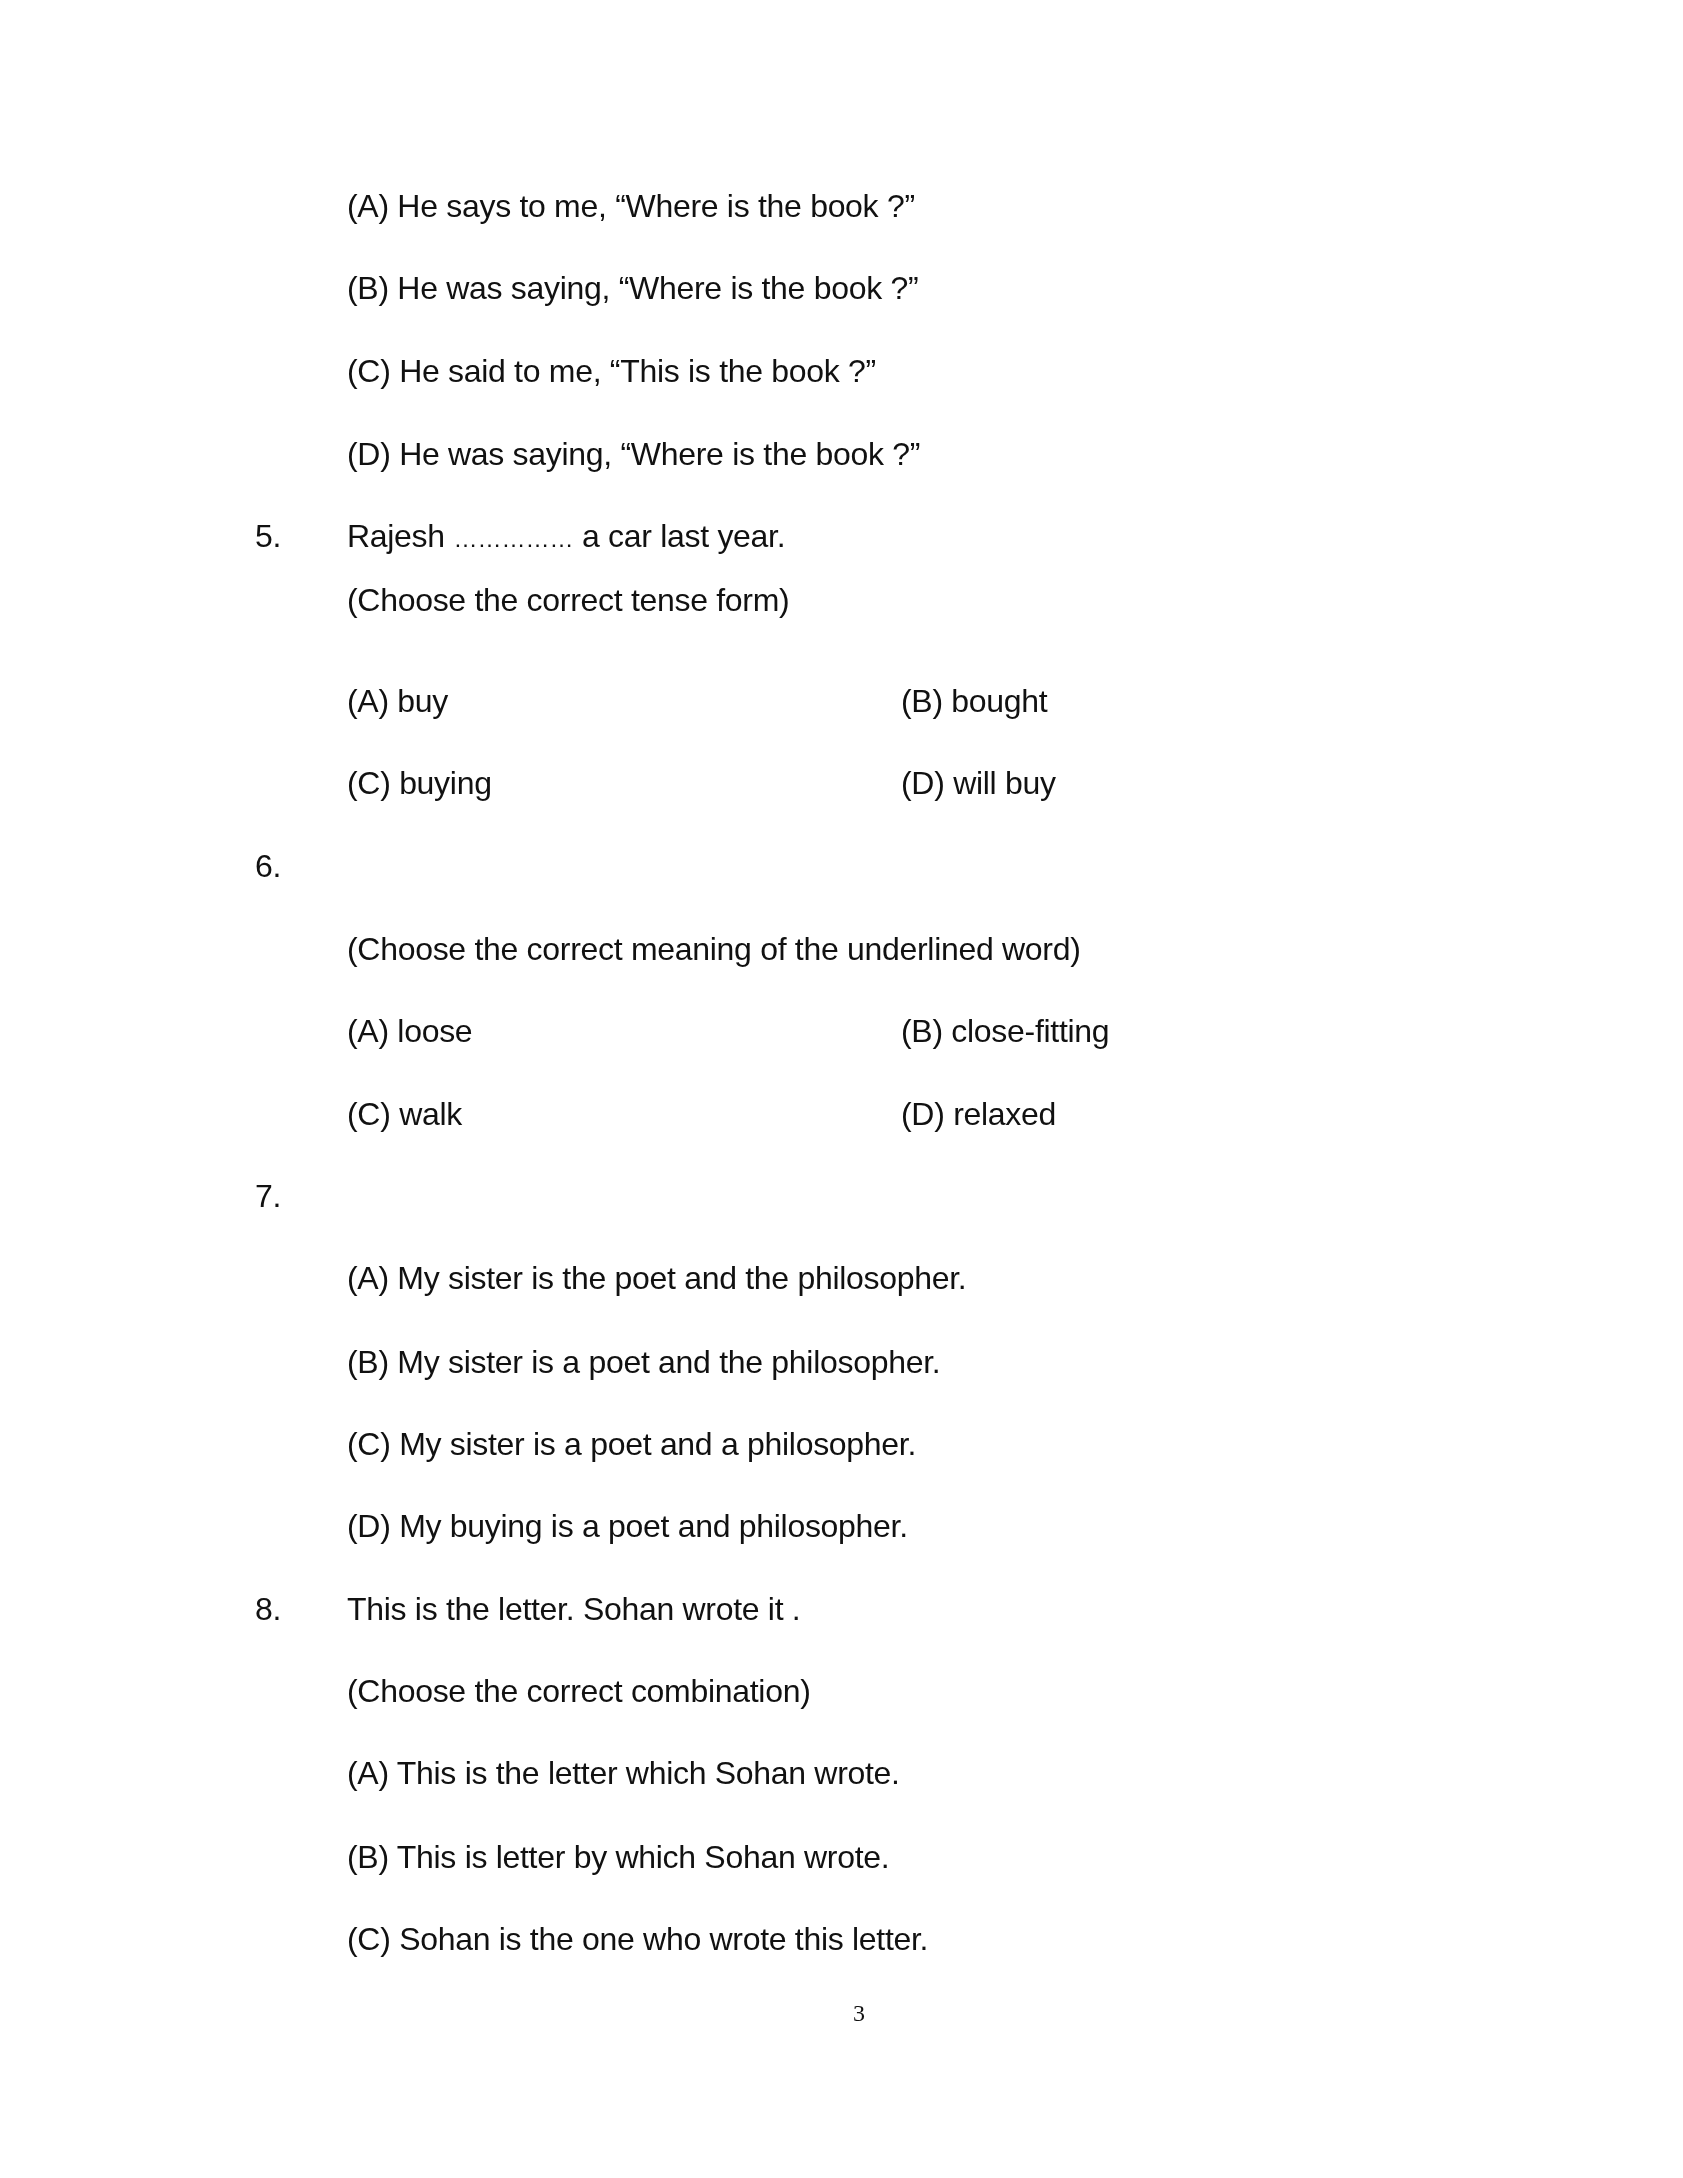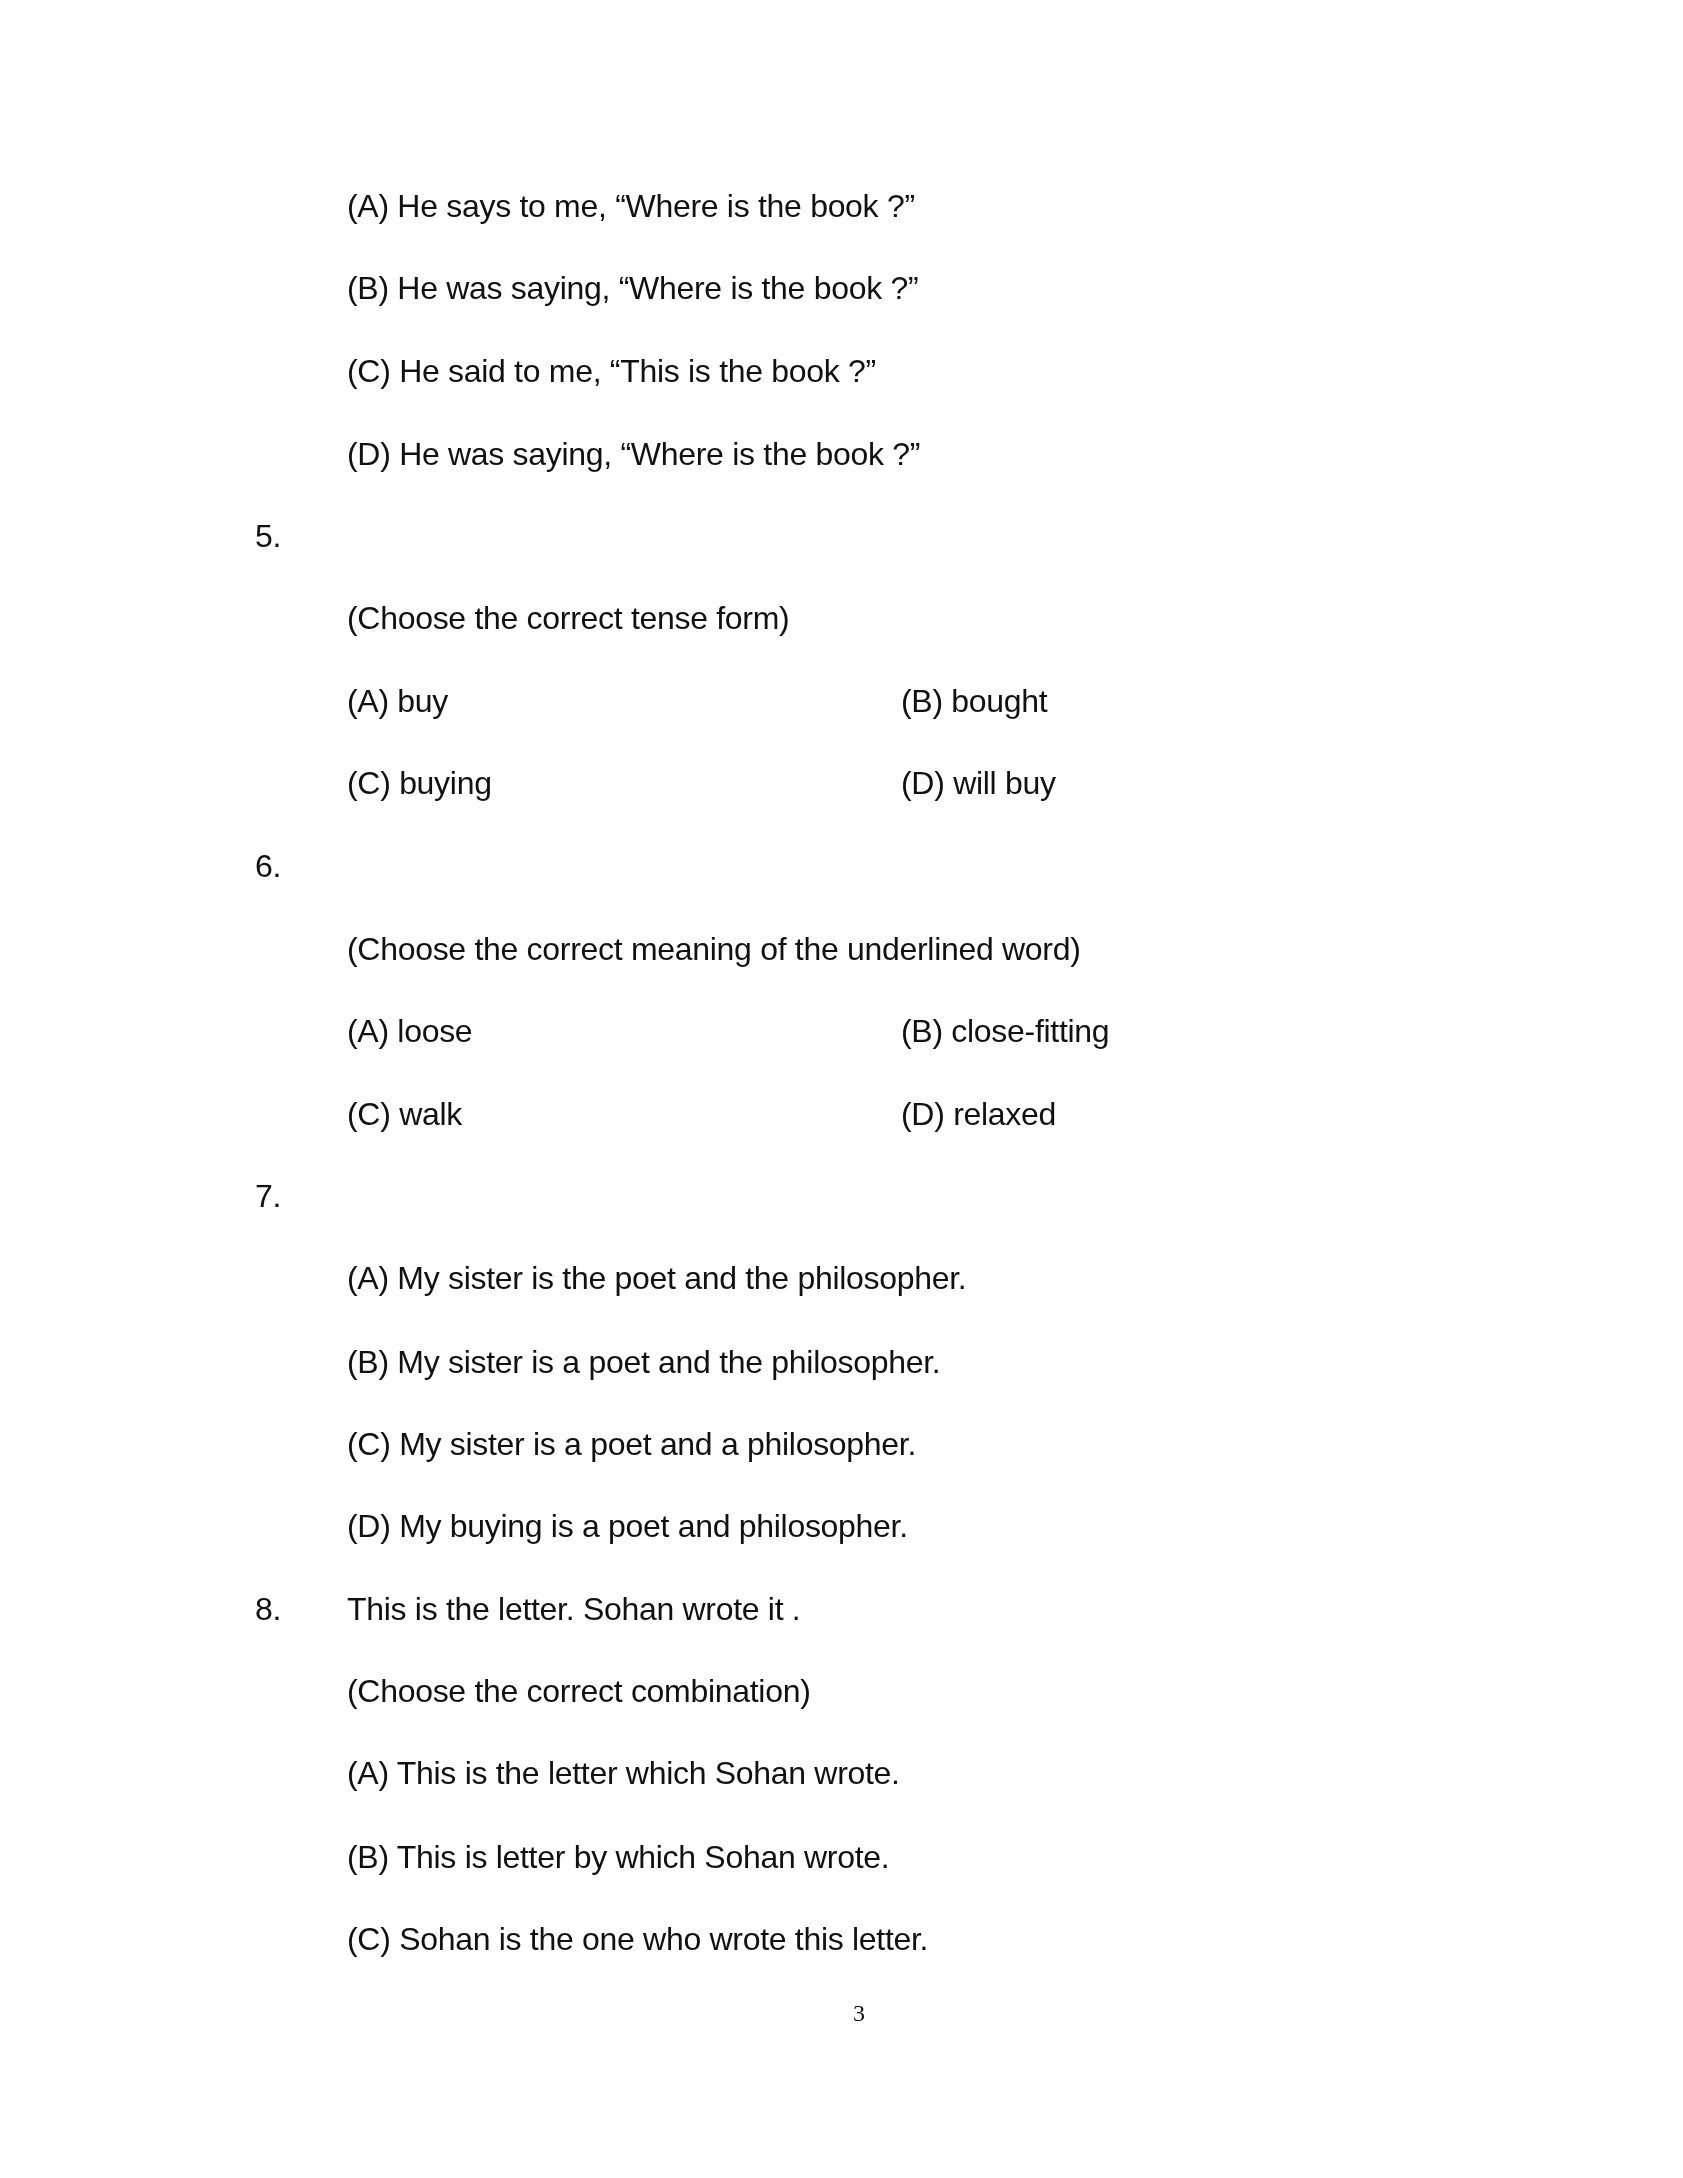--- a/index.html
+++ b/index.html
@@ -25,22 +25,23 @@
 </div>
 <div class="line" style="top:349px">
   <span class="txt"><span>(C)</span> <span>He said to me, “This is the book ?”</span></span>
 </div>
 <div class="line" style="top:432px">
   <span class="txt"><span>(D)</span> <span>He was saying, “Where is the book ?”</span></span>
 </div>
 
 <div class="line" style="top:514px">
   <span class="num">5.</span>
+  <span class="txt"><span>Rajesh</span> <span style="letter-spacing:0px;font-size:24px">……………</span> <span>a car last year.</span></span>
 </div>
-<div class="line" style="top:596px">
+<div class="line" style="top:578px">
   <span class="txt">(Choose the correct tense form)</span>
 </div>
 <div class="line" style="top:679px">
   <span class="txt"><span>(A)</span> <span>buy</span></span>
   <span class="col2"><span>(B)</span> <span>bought</span></span>
 </div>
 <div class="line" style="top:761px">
   <span class="txt"><span>(C)</span> <span>buying</span></span>
   <span class="col2"><span>(D)</span> <span>will buy</span></span>
 </div>

